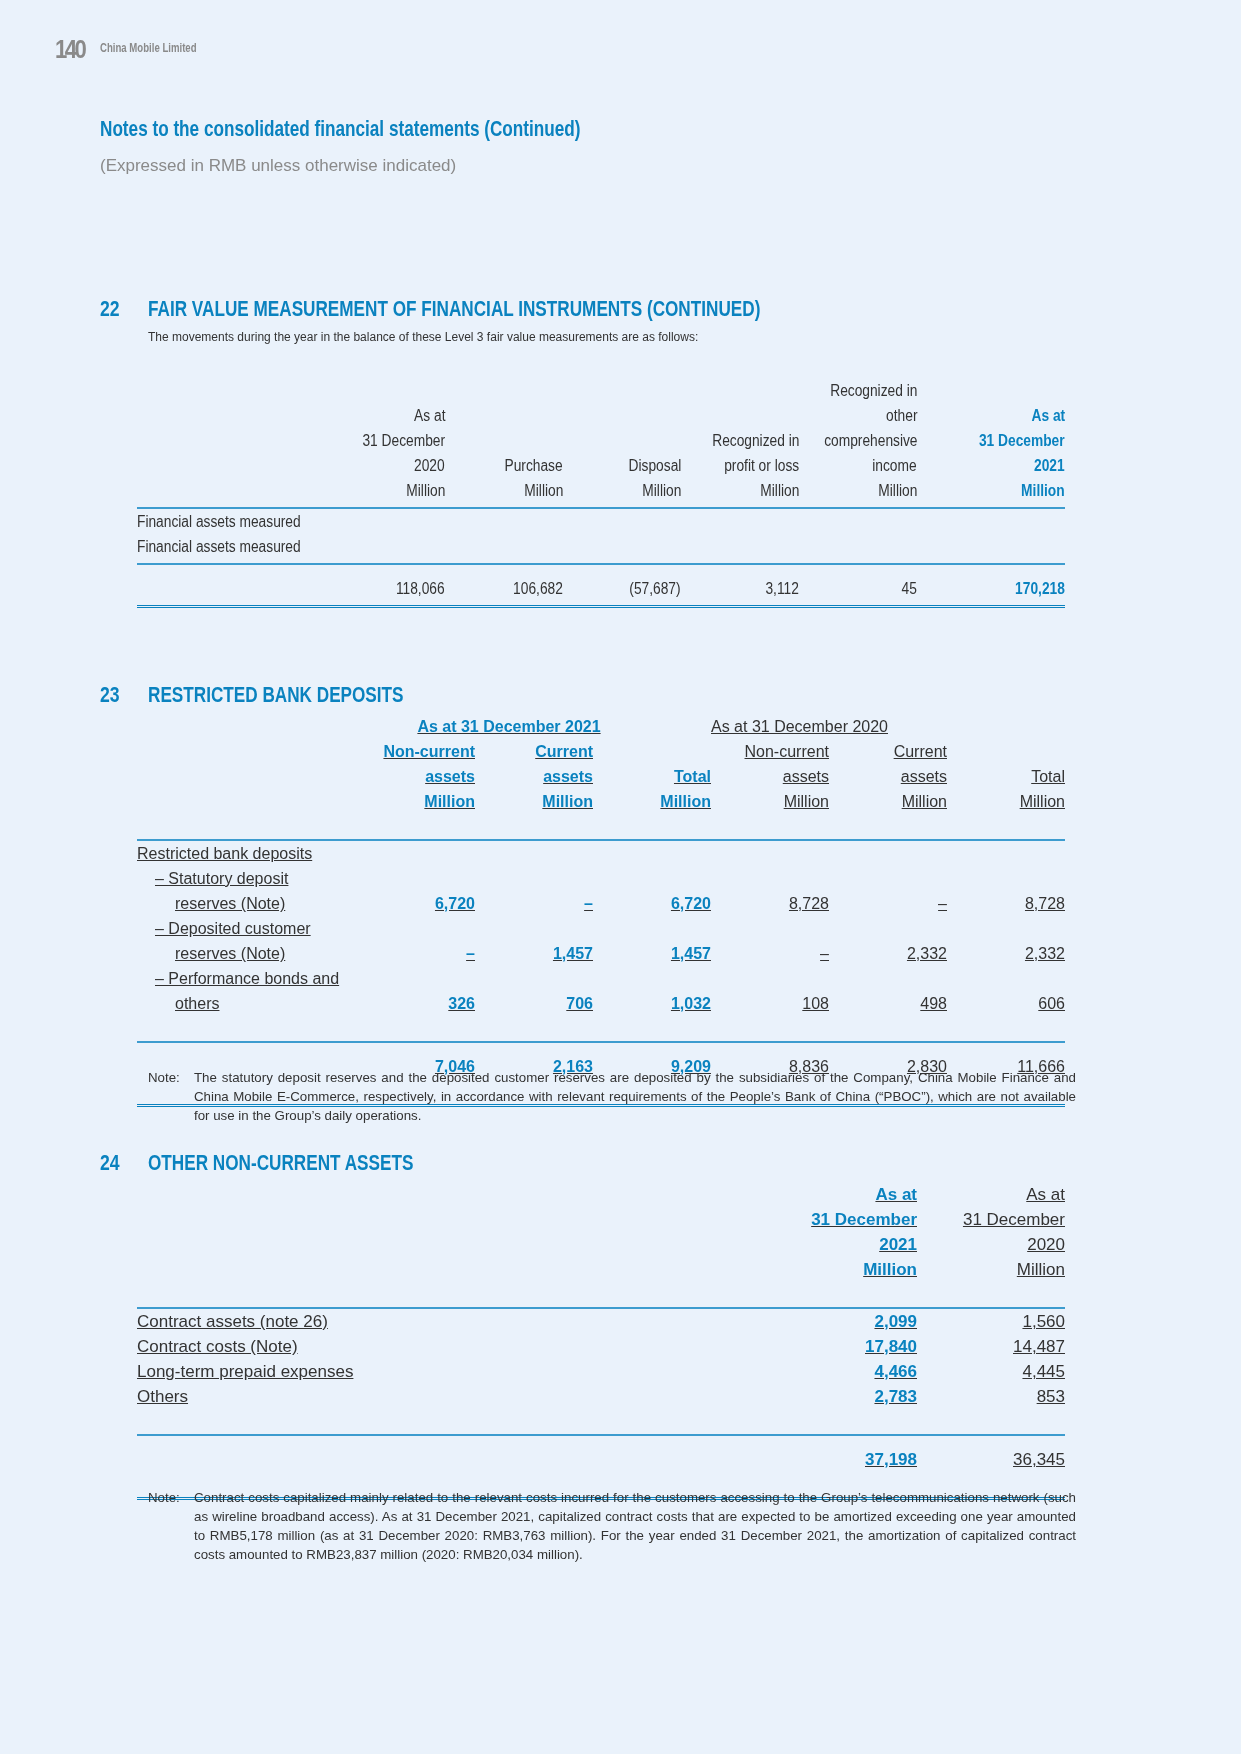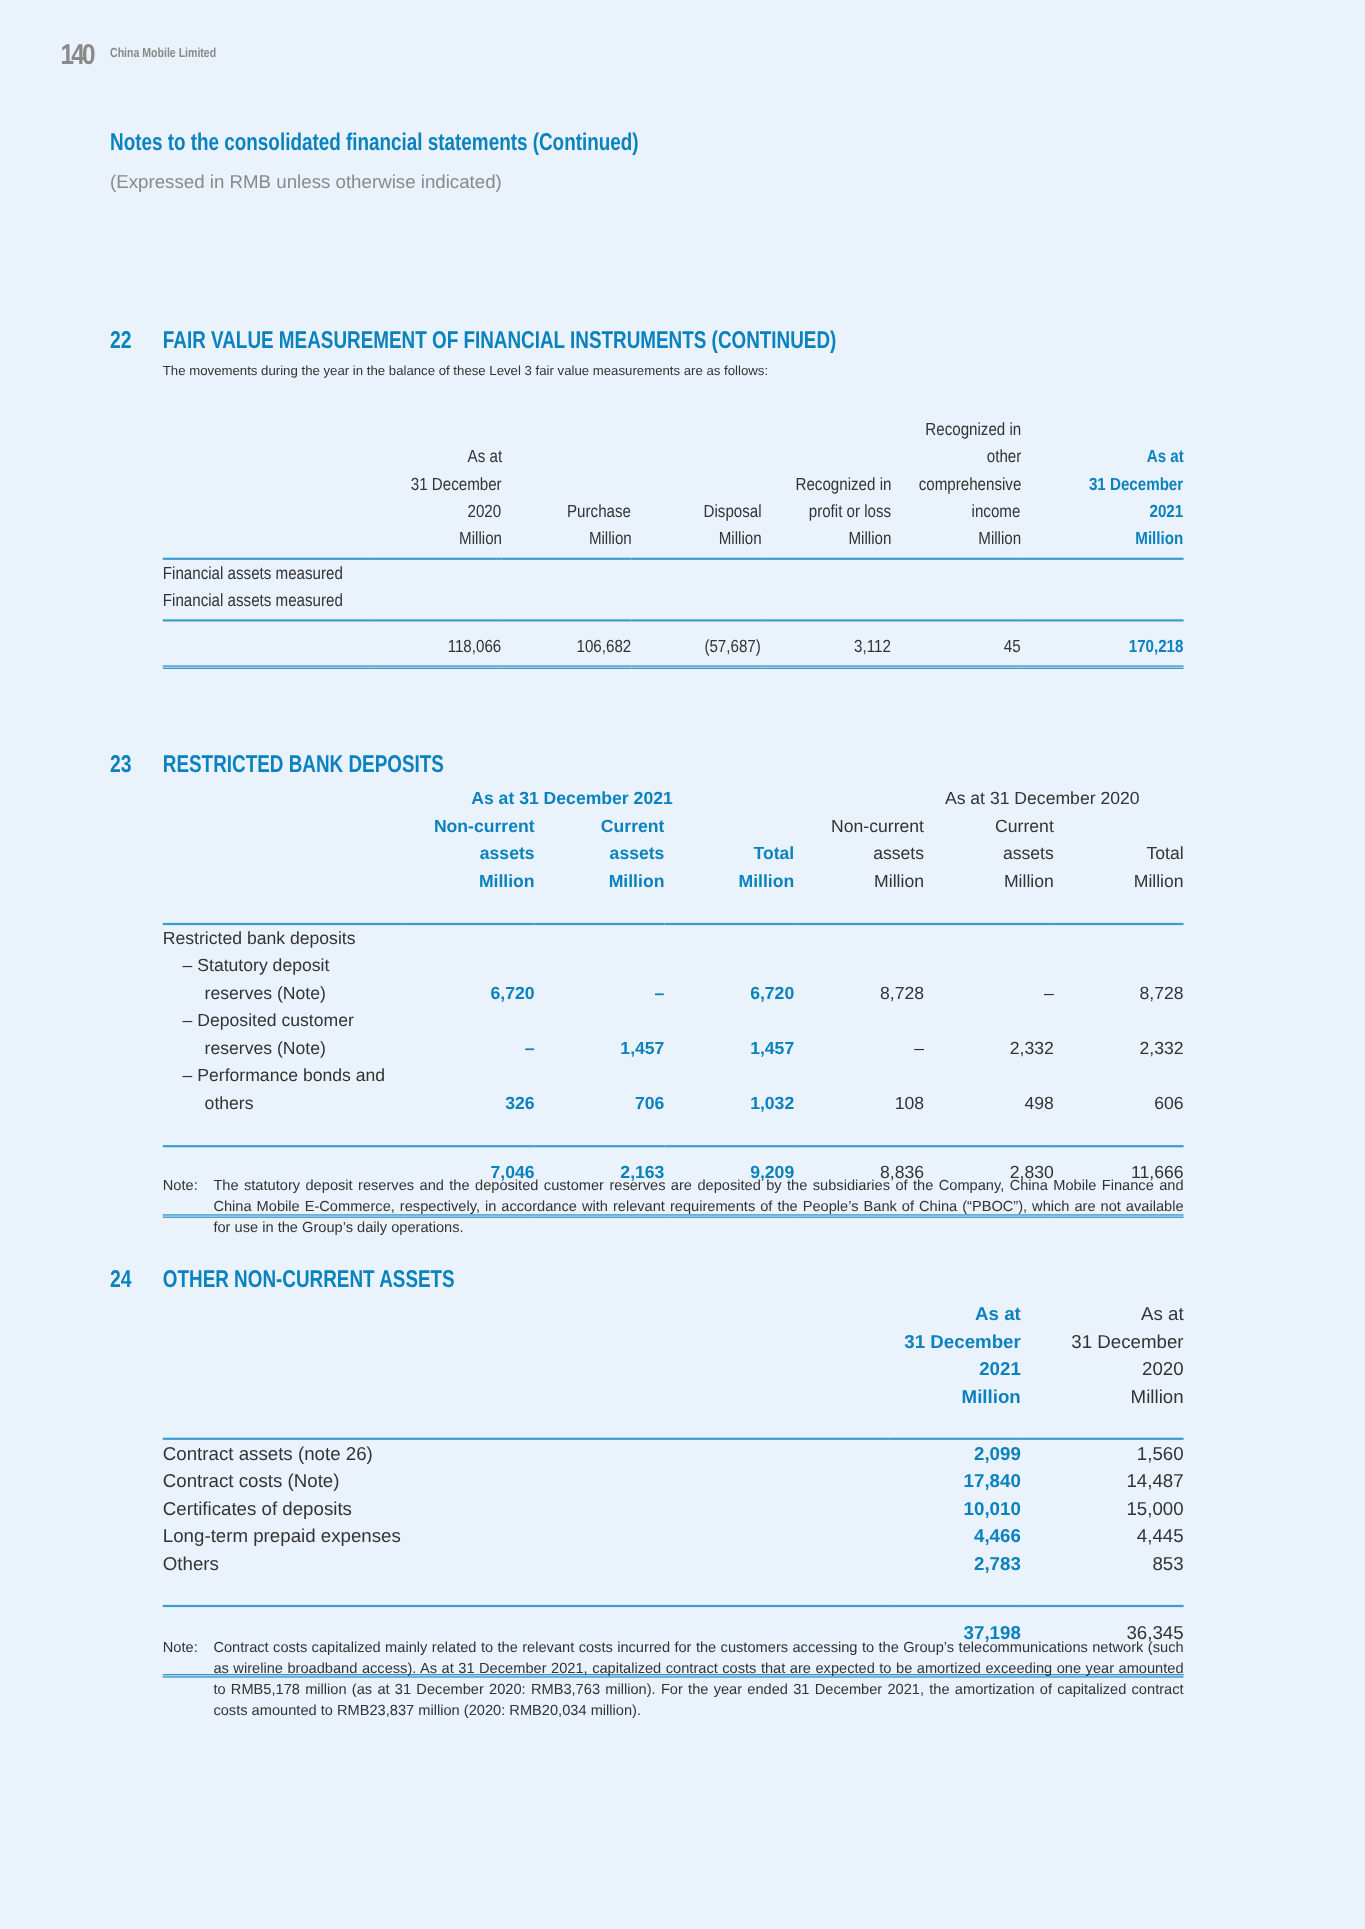--- a/index.html
+++ b/index.html
@@ -10,21 +10,21 @@
   .abs { position:absolute; }
   .blue { color:#0a82bf; }
   .page-num { left:55px; top:34px; font-size:26px; font-weight:bold; color:#8a8a8a; letter-spacing:-3px; transform:scaleX(0.85); transform-origin:left; }
   .company { left:100px; top:41px; font-size:12px; font-weight:bold; color:#8a8a8a; transform:scaleX(0.8); transform-origin:left; }
   .notes-title { left:100px; top:116px; font-size:22px; font-weight:bold; color:#0a82bf; transform:scaleX(0.78); transform-origin:left; white-space:nowrap; }
   .notes-sub { left:100px; top:156px; font-size:17px; color:#8a8a8a; }
   .sec-num { font-size:22px; font-weight:bold; color:#0a82bf; transform:scaleX(0.8); transform-origin:left; }
   .sec-title { font-size:22px; font-weight:bold; color:#0a82bf; transform:scaleX(0.78); transform-origin:left; white-space:nowrap; }
   .intro { left:148px; top:330px; font-size:12px; color:#333; }
 
-  table { border-collapse:collapse; position:absolute; left:148px; width:928px; }
+  table { border-collapse:collapse; position:absolute; left:137px; width:928px;text-decoration:underline; }
   td { padding:0; text-align:right; white-space:nowrap; vertical-align:bottom; }
   td.lbl { text-align:left; }
   .t22 { top:378px; font-size:16px; }
   .t22 td { height:25px; line-height:25px; }
   .t22 .narrow { display:inline-block; transform:scaleX(0.86); transform-origin:right; }
   .t22 .narrowl { display:inline-block; transform:scaleX(0.86); transform-origin:left; }
   .rule td { border-bottom:2px solid #3d9ccf; height:4px; line-height:4px; }
   .dbl td { border-bottom:3px double #0a82bf; }
   .bold { font-weight:bold; }
   .ind { padding-left:18px; }
@@ -163,21 +163,21 @@
       <col style="width:118px">
       <col style="width:118px">
       <col style="width:118px">
       <col style="width:118px">
       <col style="width:118px">
     </colgroup>
   <tbody>
       <tr>
     <td></td>
     <td colspan="3" style="text-align:center;padding-right:50px;" class="blue bold">As at 31 December 2021</td>
-    <td colspan="3" style="text-align:right;padding-right:40px;">As at 31 December 2020</td>
+    <td colspan="3" style="text-align:left;padding-right:40px;">As at 31 December 2020</td>
   </tr>
   <tr>
     <td></td>
     <td class="blue bold">Non-current</td>
     <td class="blue bold">Current</td>
     <td class="blue bold"></td>
     <td>Non-current</td>
     <td>Current</td>
     <td></td>
   </tr>
@@ -323,25 +323,20 @@
     <td class="lbl">Contract assets (note 26)</td>
     <td class="blue bold">2,099</td>
     <td>1,560</td>
   </tr>
   <tr>
     <td class="lbl">Contract costs (Note)</td>
     <td class="blue bold">17,840</td>
     <td>14,487</td>
   </tr>
   <tr>
-    <td class="lbl">Certificates of deposits</td>
-    <td class="blue bold">10,010</td>
-    <td>15,000</td>
-  </tr>
-  <tr>
     <td class="lbl">Long-term prepaid expenses</td>
     <td class="blue bold">4,466</td>
     <td>4,445</td>
   </tr>
   <tr>
     <td class="lbl">Others</td>
     <td class="blue bold">2,783</td>
     <td>853</td>
   </tr>
   <tr class="rule">

